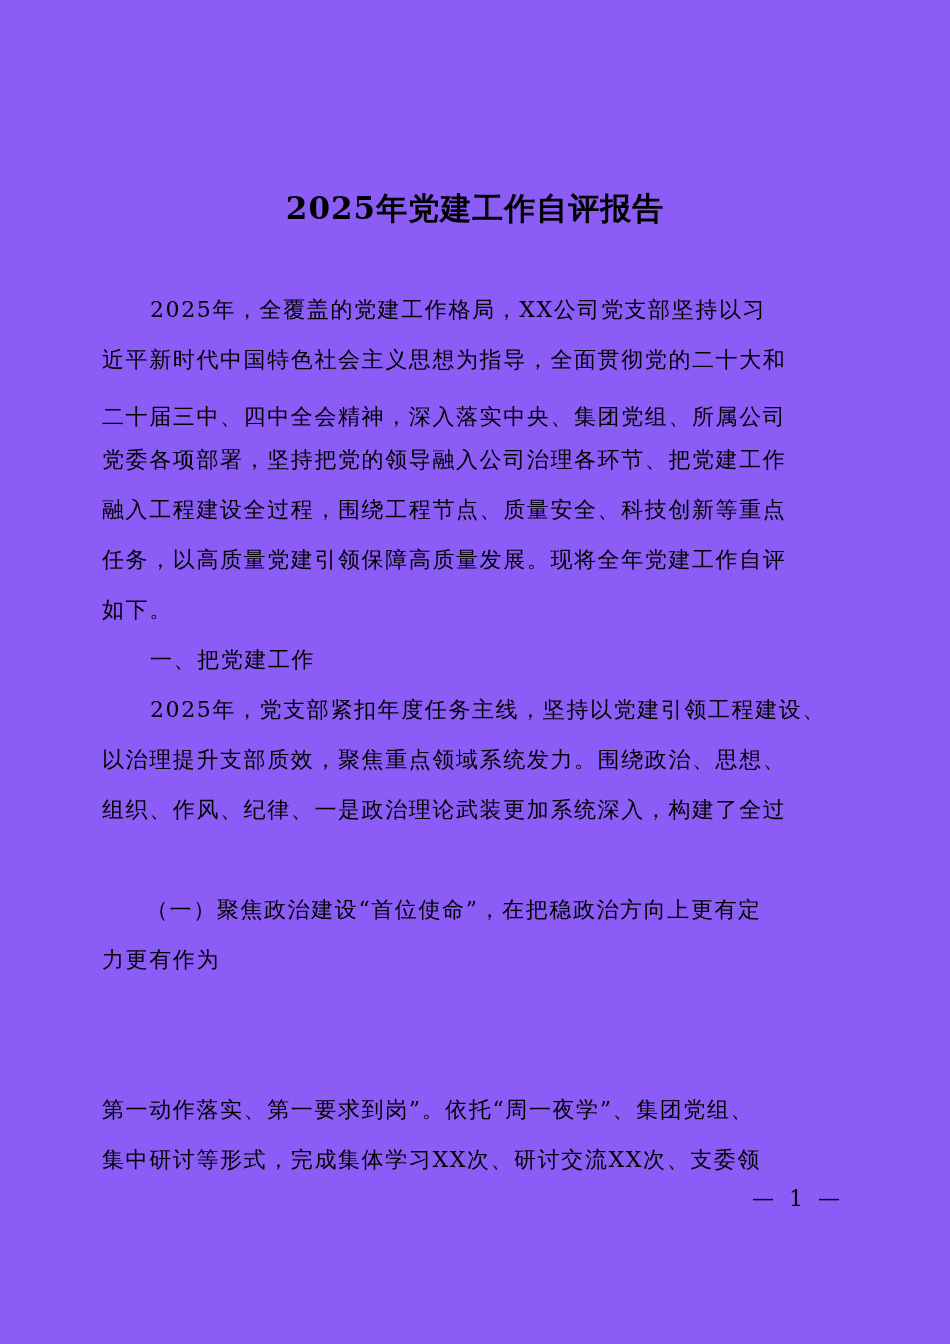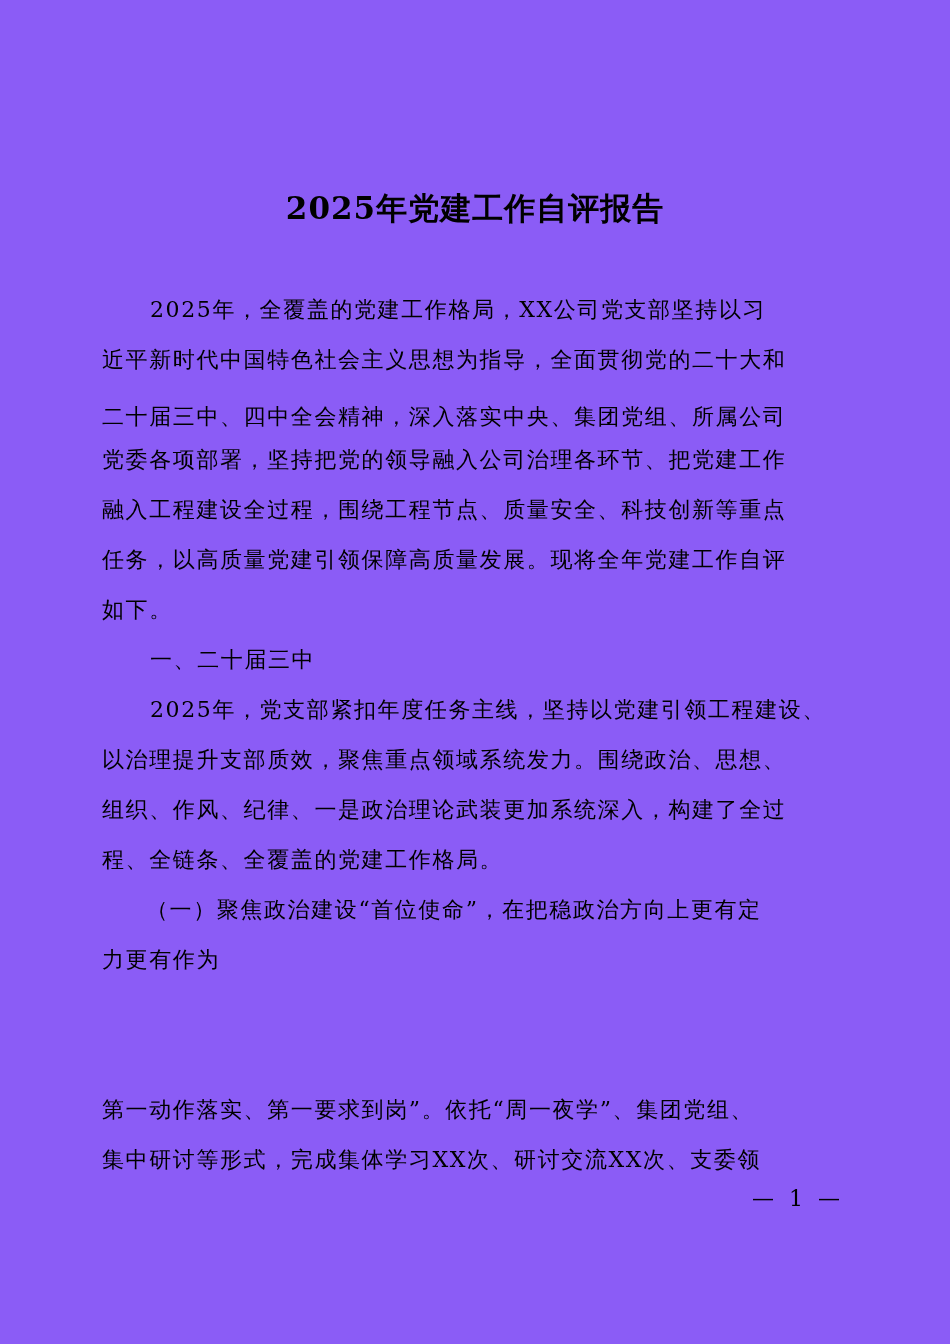--- a/index.html
+++ b/index.html
@@ -64,26 +64,25 @@
   <div class="title">2025年党建工作自评报告</div>
 
   <div class="line indent" style="top:292px;">2025年，全覆盖的党建工作格局，XX公司党支部坚持以习</div>
   <div class="line" style="top:342px;">近平新时代中国特色社会主义思想为指导，全面贯彻党的二十大和</div>
   <div class="line" style="top:399px;">二十届三中、四中全会精神，深入落实中央、集团党组、所属公司</div>
   <div class="line" style="top:442px;">党委各项部署，坚持把党的领导融入公司治理各环节、把党建工作</div>
   <div class="line" style="top:492px;">融入工程建设全过程，围绕工程节点、质量安全、科技创新等重点</div>
   <div class="line" style="top:542px;">任务，以高质量党建引领保障高质量发展。现将全年党建工作自评</div>
   <div class="line" style="top:592px;">如下。</div>
 
-  <div class="line indent heading" style="top:642px;">一、二十届三中</div>
+  <div class="line indent heading" style="top:642px;">一、把党建工作</div>
 
   <div class="line indent" style="top:692px;">2025年，党支部紧扣年度任务主线，坚持以党建引领工程建设、</div>
   <div class="line" style="top:742px;">以治理提升支部质效，聚焦重点领域系统发力。围绕政治、思想、</div>
   <div class="line" style="top:792px;">组织、作风、纪律、一是政治理论武装更加系统深入，构建了全过</div>
-  <div class="line" style="top:842px;">程、全链条、全覆盖的党建工作格局。</div>
 
   <div class="line indent" style="top:892px; left:146px;">（一）聚焦政治建设“首位使命”，在把稳政治方向上更有定</div>
   <div class="line" style="top:942px;">力更有作为</div>
 
   <div class="line" style="top:1092px;">第一动作落实、第一要求到岗”。依托“周一夜学”、集团党组、</div>
   <div class="line" style="top:1142px;">集中研讨等形式，完成集体学习XX次、研讨交流XX次、支委领</div>
 
   <div class="page-number">— 1 —</div>
 </div>
 

